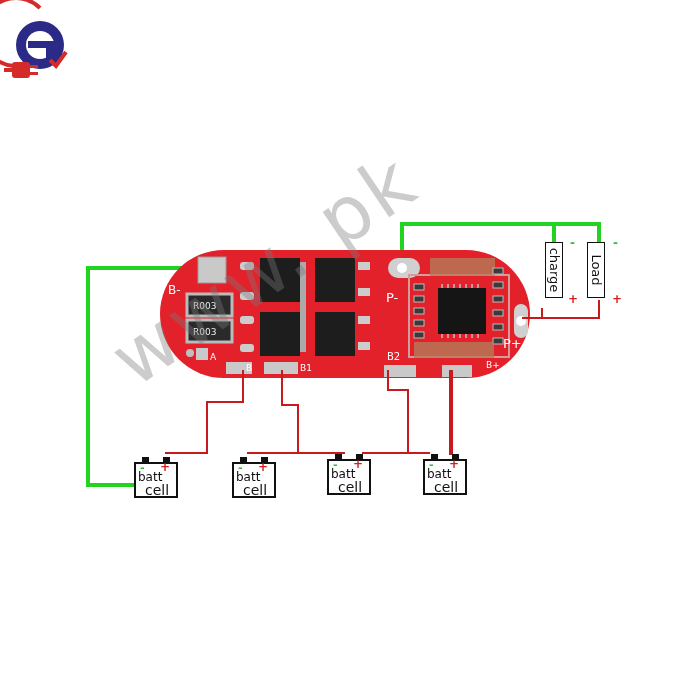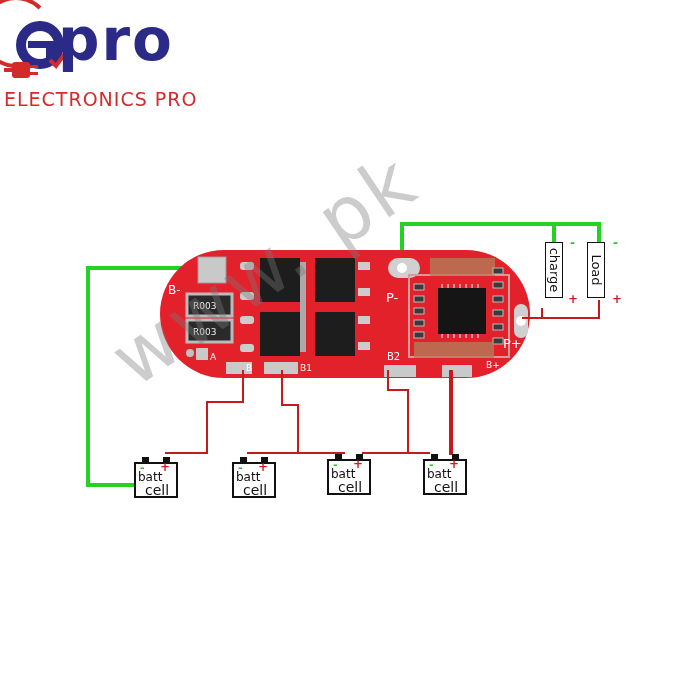--- a/index.html
+++ b/index.html
@@ -29,22 +29,20 @@
     <circle cx="40" cy="45" r="24" fill="#2b2a86"></circle>
     <circle cx="40" cy="45" r="14" fill="#fff"></circle>
     <rect x="28" y="41" width="26" height="7" fill="#2b2a86"></rect>
     <rect x="46" y="48" width="12" height="10" fill="#2b2a86"></rect>
     <path d="M66 52 L56 66 L50 60" fill="none" stroke="#d42a2a" stroke-width="4"></path>
     <rect x="12" y="62" width="18" height="16" rx="3" fill="#d42a2a"></rect>
     <rect x="30" y="65" width="8" height="3" fill="#d42a2a"></rect>
     <rect x="30" y="72" width="8" height="3" fill="#d42a2a"></rect>
     <rect x="4" y="68" width="8" height="4" fill="#d42a2a"></rect>
   </svg>
-  <div class="logo-word">pro</div>
-  <div class="logo-tag">ELECTRONICS PRO</div>
 </div>
 
 <svg class="diagram" width="700" height="700">
 
   <polyline points="198,268 88,268 88,485 135,485" fill="none" stroke="#22d322" stroke-width="4"></polyline>
 
   <polyline points="402,268 402,224 599,224 599,242" fill="none" stroke="#22d322" stroke-width="4"></polyline>
   <line x1="554" y1="224" x2="554" y2="242" stroke="#22d322" stroke-width="4"></line>
 
   <g>

